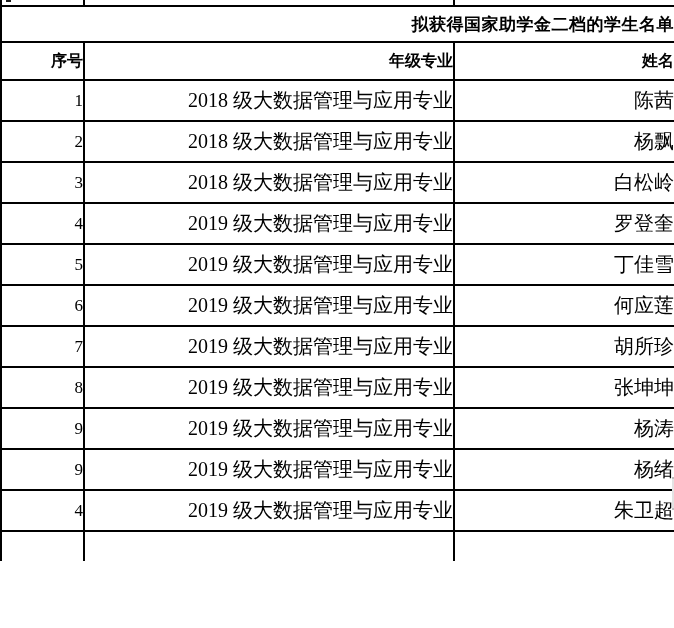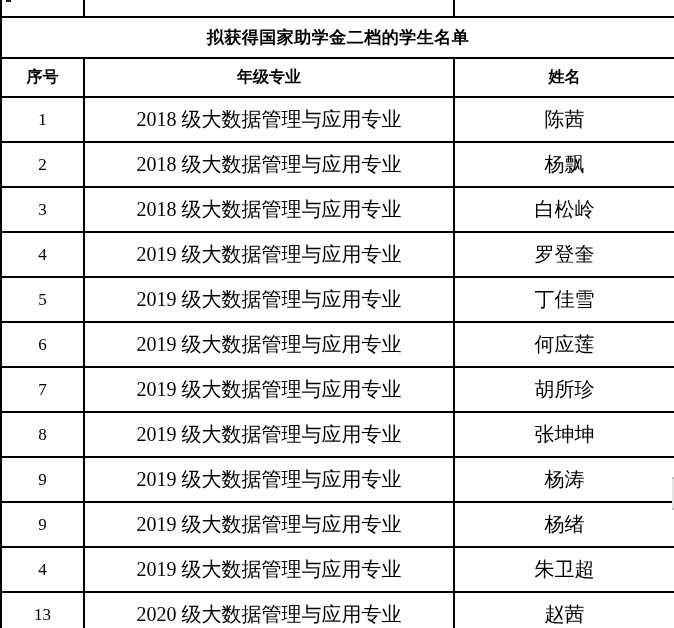--- a/index.html
+++ b/index.html
@@ -19,40 +19,40 @@
     position: absolute;
     top: 0;
     left: 0;
     width: 674px;
     border-collapse: collapse;
     table-layout: fixed;
     color: #000000;
   }
   table.doc-table td, table.doc-table th {
     border: 2px solid #000000;
-    text-align: center;
+    text-align: right;
     vertical-align: middle;
-    padding: 8px;
+    padding: 0;
     font-weight: normal;
     overflow: hidden;
     white-space: nowrap;
   }
   
   tr.sliver-row td {
     border-top: none;
     height: 6px;
   }
   tr.title-row td {
     height: 36px;
     font-size: 17px;
     font-weight: bold;
     letter-spacing: 0.5px;
   }
   tr.header-row th {
-    height: 26px;
+    height: 38px;
     font-size: 16px;
     font-weight: bold;
   }
   tr.data-row td {
     height: 41px;
     font-size: 20px;
   }
   tr.data-row td.num-cell {
     font-size: 17px;
   }
@@ -177,25 +177,20 @@
           <td>2019 级大数据管理与应用专业</td>
           <td>杨绪</td>
         </tr>
 
         <tr class="data-row">
           <td class="num-cell">4</td>
           <td>2019 级大数据管理与应用专业</td>
           <td>朱卫超</td>
         </tr>
 
-        <tr class="data-row">
-          <td class="num-cell">13</td>
-          <td>2020 级大数据管理与应用专业</td>
-          <td>赵茜</td>
-        </tr>
       </tbody>
 
     <tbody>
 
       <tr class="bottom-partial-row">
         <td></td>
         <td></td>
         <td></td>
       </tr>
     </tbody>

